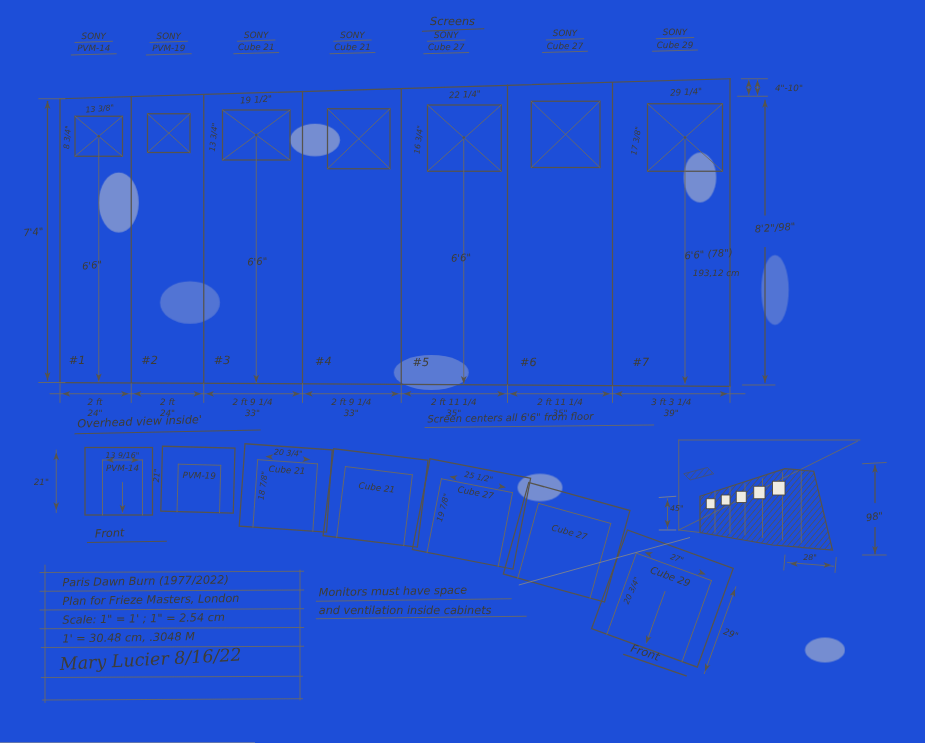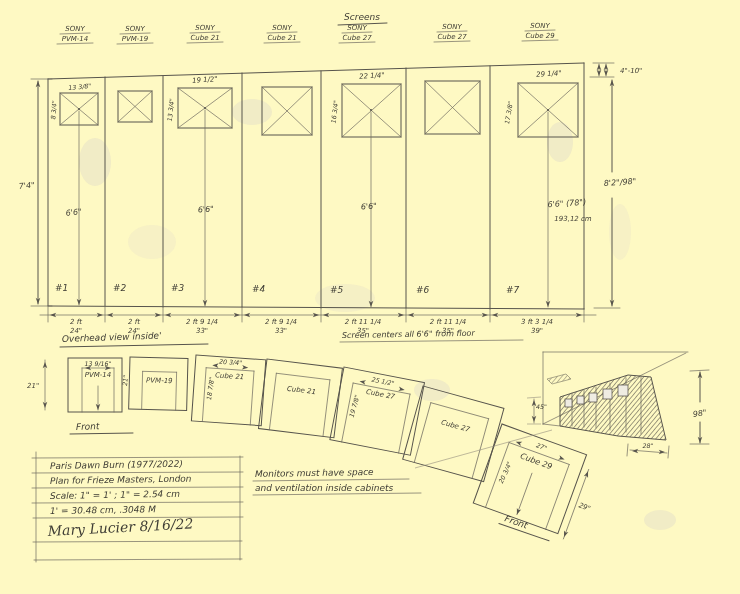--- a/index.html
+++ b/index.html
@@ -1,18 +1,18 @@
 <!DOCTYPE html>
 <html><head>
 <meta charset="utf-8">
 <style>
   html,body{margin:0;padding:0;background:#9a968c;}
   .stage{width:740px;height:594px;position:relative;overflow:hidden;
     background:linear-gradient(155deg,#f7f5ef 0%,#f2efe6 60%,#edead f 100%);
-    background-color:#fef9c3;font-family:"DejaVu Sans",sans-serif;}
+    background-color:#1d4ed8;font-family:"DejaVu Sans",sans-serif;}
   svg{position:absolute;left:0;top:0;}
   .ink{stroke:#57544c;stroke-width:1;fill:none;stroke-linecap:round;}
   .thin{stroke:#6e6a60;stroke-width:.7;fill:none;stroke-linecap:round;}
   .faint{stroke:#938d7e;stroke-width:.6;fill:none;}
   text{fill:#3f3d35;font-style:italic;font-family:"DejaVu Sans",sans-serif;}
   .t6{font-size:6.3px}.t7{font-size:7px}.t8{font-size:8px}.t9{font-size:9px}
   .mid{text-anchor:middle}
   .sig{font-size:14px;font-family:"DejaVu Serif",serif;font-style:italic}
   .ah{fill:#57544c;stroke:none}
   .blot{fill:#e2dcc9;stroke:none}

